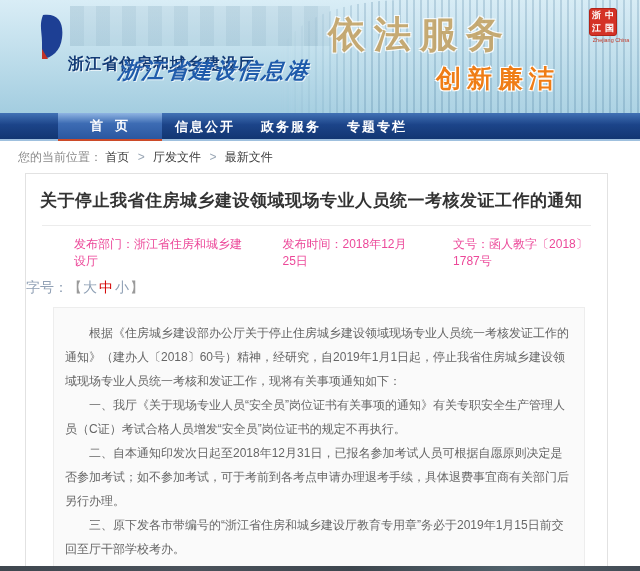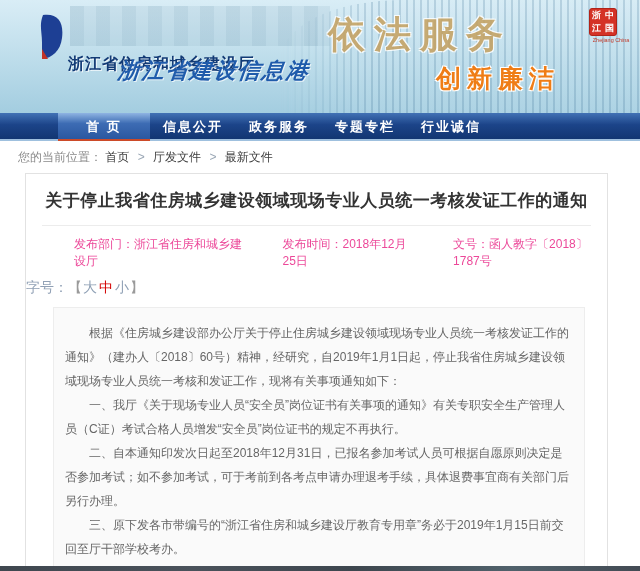--- a/index.html
+++ b/index.html
@@ -79,41 +79,42 @@
     display: flex; align-items: stretch;
     border-bottom: 2px solid #9fc0de;
   }
   .nav-spacer { width: 58px; }
   .nav-item {
     width: 86px; text-align: center; line-height: 28px;
     color: #ffffff; font-size: 13px; font-weight: bold; letter-spacing: 2px;
     cursor: pointer;
   }
   .nav-item.active {
-    width: 92px;
+    width: 104px;
     background: linear-gradient(180deg, #8fb4e2 0%, #3d6cb4 40%, #2a57a0 100%);
     border-bottom: 2px solid #cc4a28;
     margin-bottom: -2px;
+    font-family: Liberation Mono, monospace;
   }
 
   
   .breadcrumb {
     padding: 8px 0 7px 18px;
     font-size: 12px; color: #8a8a8a;
   }
   .bc-link { color: #404040; text-decoration: none; cursor: pointer; }
   .bc-sep { color: #9aa7b5; margin: 0 5px; }
 
   
   .article-box {
     margin-left: 25px; width: 583px; height: 397px;
     border: 1px solid #e2e2e2; background: #fff;
   }
   .article-title {
-    margin: 15px 14px 0; text-align: center;
+    margin: 15px 14px 0; 
     font-size: 17px; font-weight: bold; color: #333333; letter-spacing: .5px;
   }
   .title-rule { margin: 13px 16px 0; border-top: 1px solid #ececec; }
   .meta-row {
     display: flex; padding: 10px 0 0 48px; gap: 38px;
     font-size: 12px; color: #ec4899;
   }
   .fontsize-row {
     padding: 9px 26px 7px 0;
     font-size: 14px; color: #90a0b5;
@@ -166,21 +167,20 @@
     <div class="seal-caption">Zhejiang China</div>
   </div>
 </header>
 
 <nav class="nav">
   <div class="nav-spacer"></div>
   <div class="nav-item active">首 页</div>
   <div class="nav-item">信息公开</div>
   <div class="nav-item">政务服务</div>
   <div class="nav-item">专题专栏</div>
-  <div class="nav-item">行业诚信</div>
 </nav>
 
 <div class="breadcrumb">
   <span>您的当前位置：</span>
   <a class="bc-link">首页</a>
   <span class="bc-sep">&gt;</span>
   <a class="bc-link">厅发文件</a>
   <span class="bc-sep">&gt;</span>
   <a class="bc-link">最新文件</a>
 </div>

